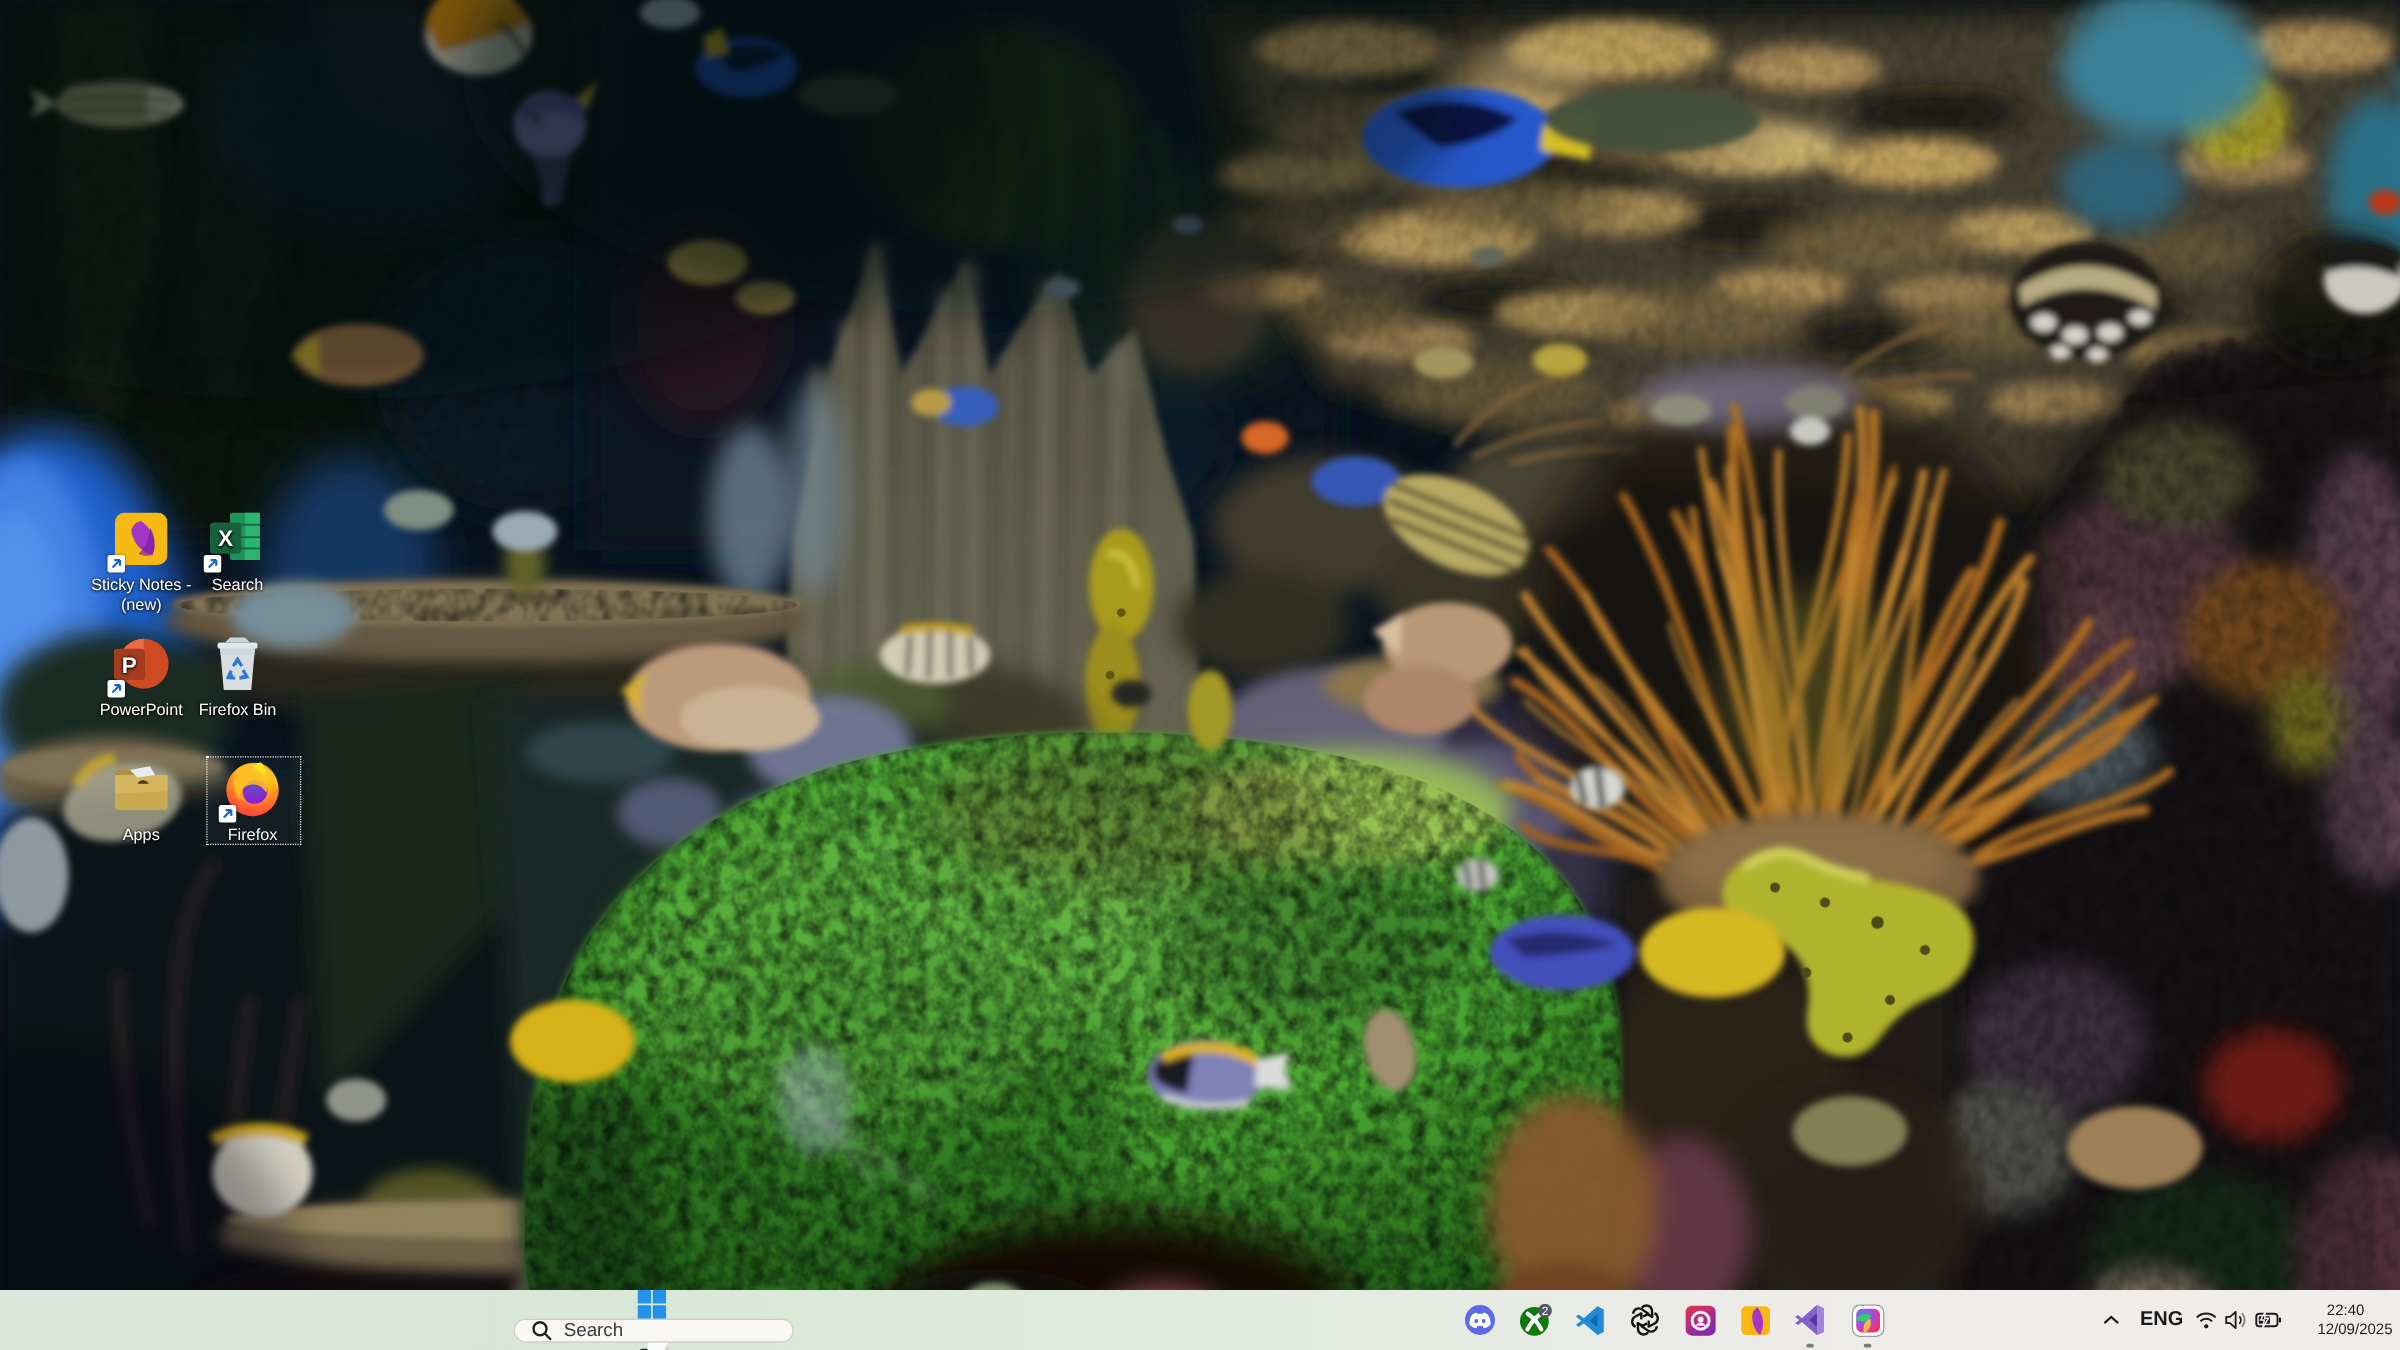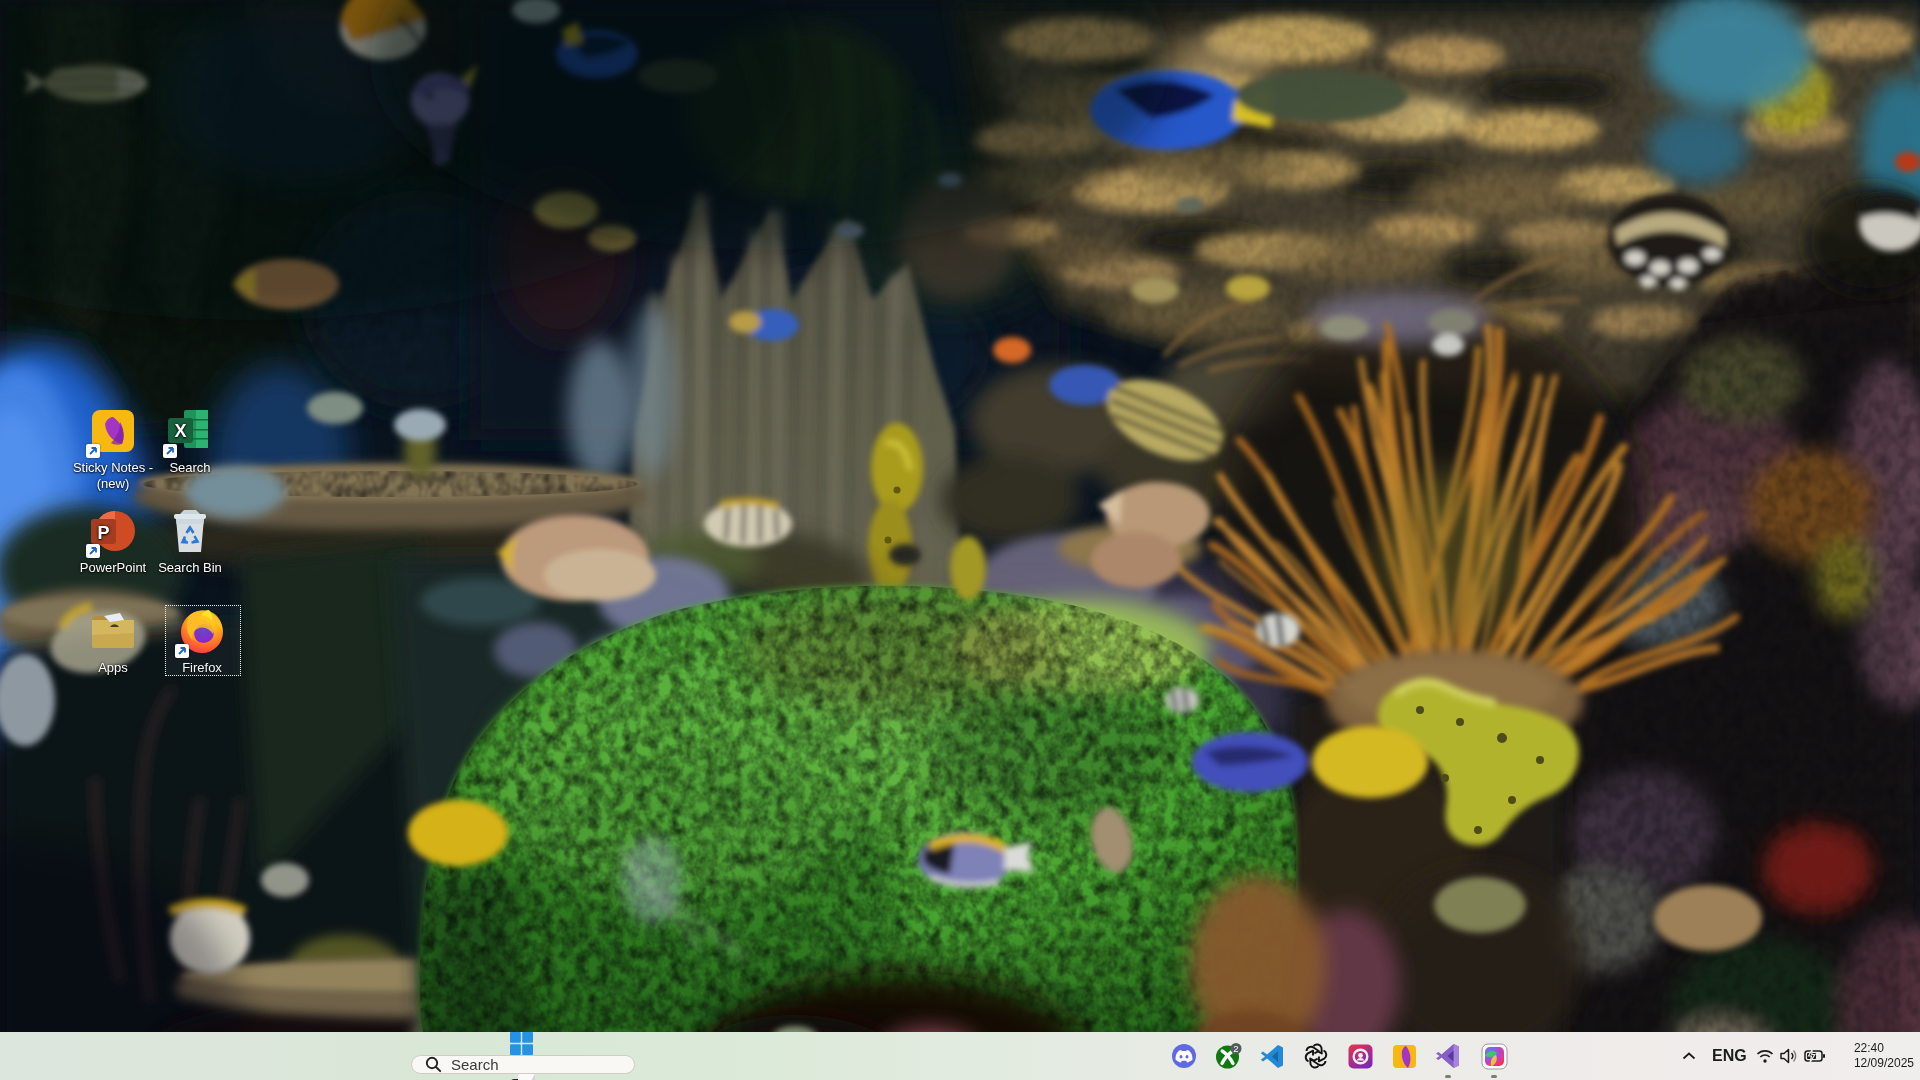--- a/index.html
+++ b/index.html
@@ -8,21 +8,21 @@
   .dicon{position:absolute;width:90px;text-align:center;color:#fff;font-size:13px;line-height:16px;
     text-shadow:0 1px 2px rgba(0,0,0,.9),0 0 3px rgba(0,0,0,.8);}
   .dicon .ig{position:relative;height:48px;width:48px;margin:0 auto 4px auto;}
   .arrow{position:absolute;left:-3px;bottom:-2px;width:14px;height:14px;background:#fff;border-radius:2px;
     box-shadow:0 0 2px rgba(0,0,0,.5);}
   .tbar{position:absolute;left:0;bottom:0;width:1920px;height:48px;
     background:linear-gradient(90deg,#dde6dd 0%,#d9e7d6 25%,#dcead9 40%,#e4ebe2 55%,#ebebe7 70%,#efecea 85%,#f0eeec 100%);}
   .tb-center{position:absolute;left:0;top:0;height:48px;display:flex;align-items:center;}
   .ticon{width:44px;height:48px;display:flex;align-items:center;justify-content:center;position:relative;}
   .tray{position:absolute;right:0;top:0;height:48px;display:flex;align-items:center;color:#1b1b1b;}
-  .clock{font-size:12px;text-align:left;line-height:15px;margin-right:6px;margin-left:10px;}
+  .clock{font-size:12px;text-align:center;line-height:15px;margin-right:6px;margin-left:10px;}
   .run{position:absolute;bottom:2px;left:50%;transform:translateX(-50%);width:6px;height:3px;border-radius:2px;background:#76806f;}
 </style>
 </head>
 <body>
 <div class="root">
 <svg class="wall" width="1920" height="1080" viewBox="0 0 1920 1080">
  <defs>
   <filter id="b3" x="-40%" y="-40%" width="180%" height="180%">
           <feGaussianBlur stdDeviation="3"></feGaussianBlur>
         </filter>
@@ -573,21 +573,21 @@
       <path d="M8,6 L12,2 L24,2 L28,6 Z" fill="#c8d4da"></path>
       <g fill="none" stroke="#2e7ad6" stroke-width="2.6">
         <path d="M14.5,25 L18,19.5 L21.5,25"></path>
         <path d="M22.5,28 L25.5,33.5 L19.5,34.5"></path>
         <path d="M16,34.5 L10.5,34 L13,28.5"></path>
       </g>
       <path d="M18,19.5 L16.2,23.8 M25.5,33.5 L21.2,33 M10.5,34 L14.2,31.6" stroke="#2e7ad6" stroke-width="2.2" fill="none"></path>
     </svg>
 
   </div>
-  <div>Search Bin</div>
+  <div>Firefox Bin</div>
 </div>
 <div class="dicon" style="left:68px;top:608px;">
   <div class="ig">
     <svg width="46" height="38" viewBox="0 0 46 38" style="position:absolute;left:1px;top:5px;">
       <path d="M2,6 C2,4 3,3 5,3 L16,3 L20,7 L2,10 Z" fill="#b08f43"></path>
       <rect x="2" y="7" width="42" height="28" rx="2" fill="#c9a94f"></rect>
       <path d="M2,7 L44,7 L44,20 L2,22 Z" fill="#d4b65e"></path>
       <path d="M14,3 L30,0 L34,7 L20,9 Z" fill="#e8edf2"></path>
       <path d="M20,14 a5,5 0 0 1 9,0 Z" fill="#4a3a20"></path>
     </svg>

